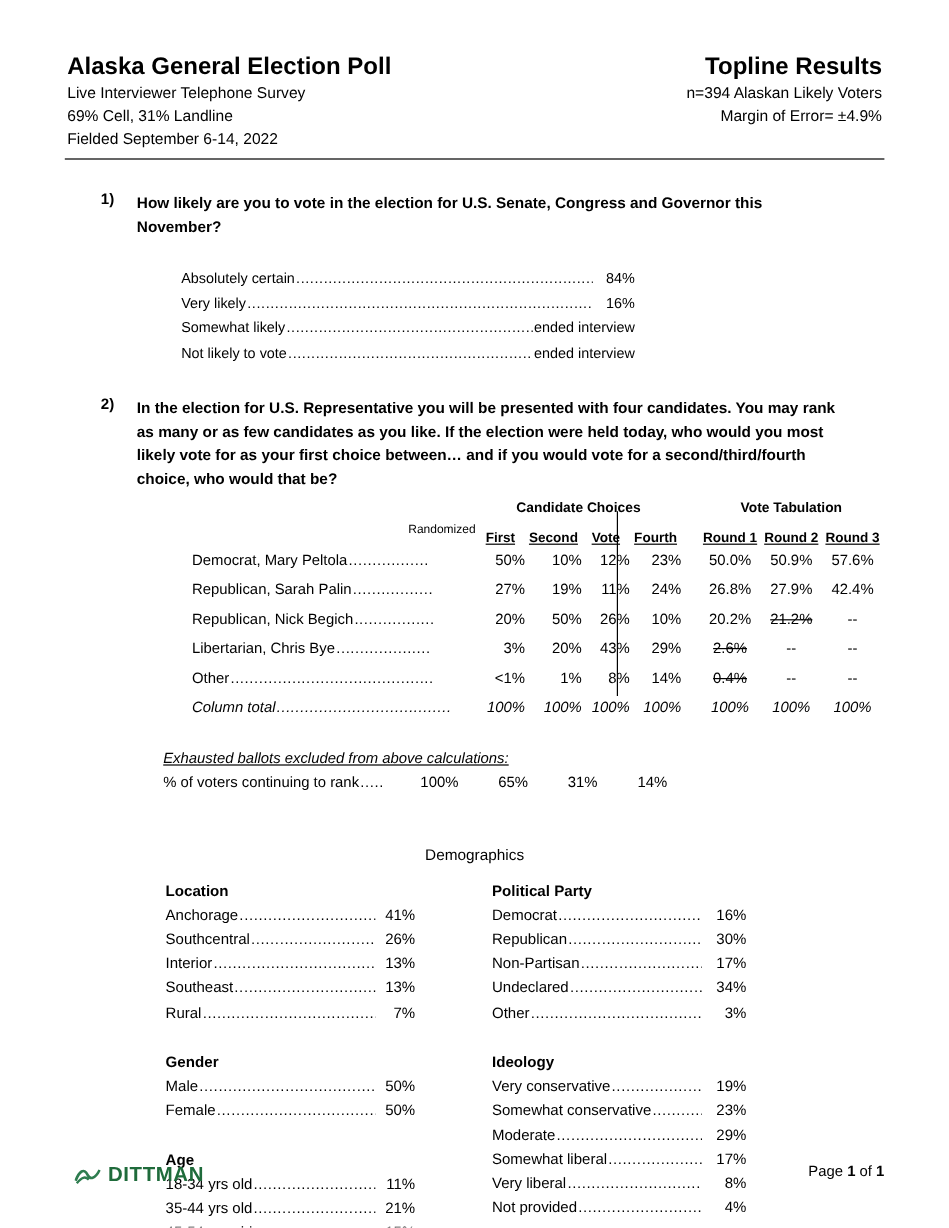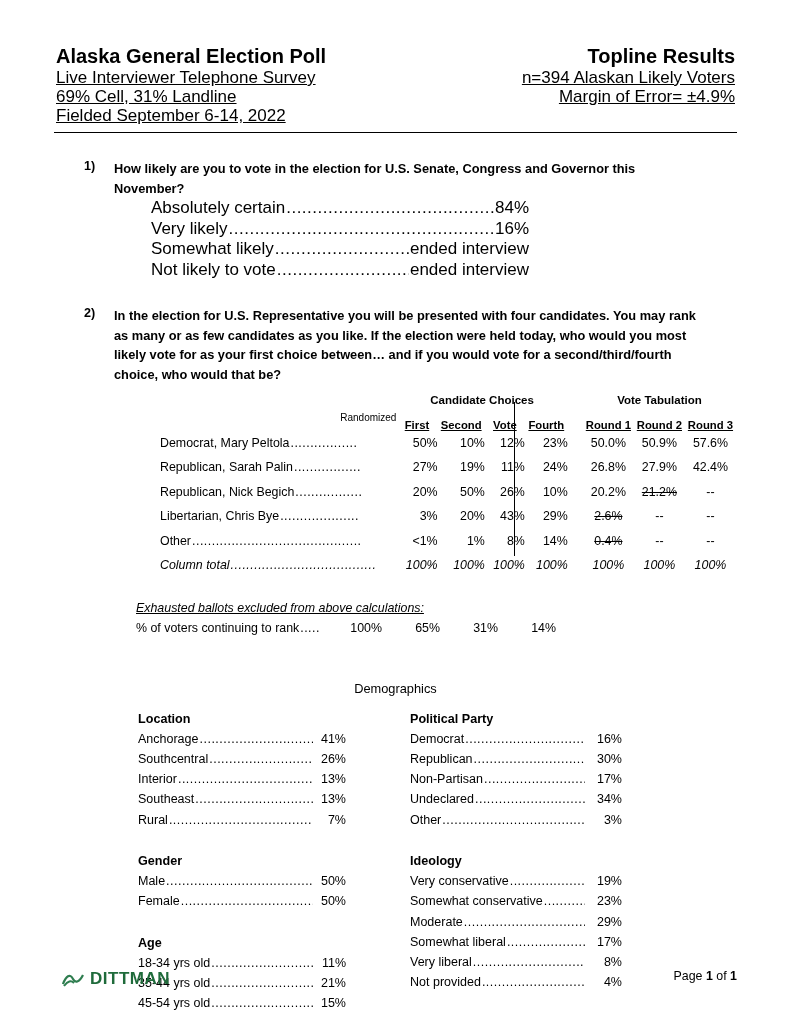--- a/index.html
+++ b/index.html
@@ -32,23 +32,22 @@
   }
   .header-left .title,
   .header-right .title {
     font-size: 20px;
     font-weight: bold;
     line-height: 20px;
     margin-bottom: 2px;
   }
   .header-left .sub,
   .header-right .sub {
-    font-size: 17px;
+    font-size: 13px;
     line-height: 19px;
-    text-decoration: underline;
   }
   .header-right {
     text-align: right;
   }
   .header-rule {
     border: none;
     border-top: 1.6px solid #000;
     margin: 7px 8px 0 8px;
   }
 
@@ -66,24 +65,24 @@
   }
   .q-text {
     font-size: 12.8px;
     font-weight: bold;
     line-height: 19.5px;
     max-width: 590px;
   }
 
   
   .q1-answers {
-    margin-top: 0;
+    margin-top: 24px;
     margin-left: 105px;
     width: 378px;
-    font-size: 17px;
+    font-size: 12px;
   }
   .leader-row {
     display: flex;
     align-items: baseline;
     line-height: 20.5px;
     white-space: nowrap;
   }
   .leader-label { flex: 0 0 auto; }
   .leader-dots {
     flex: 1 1 auto;

